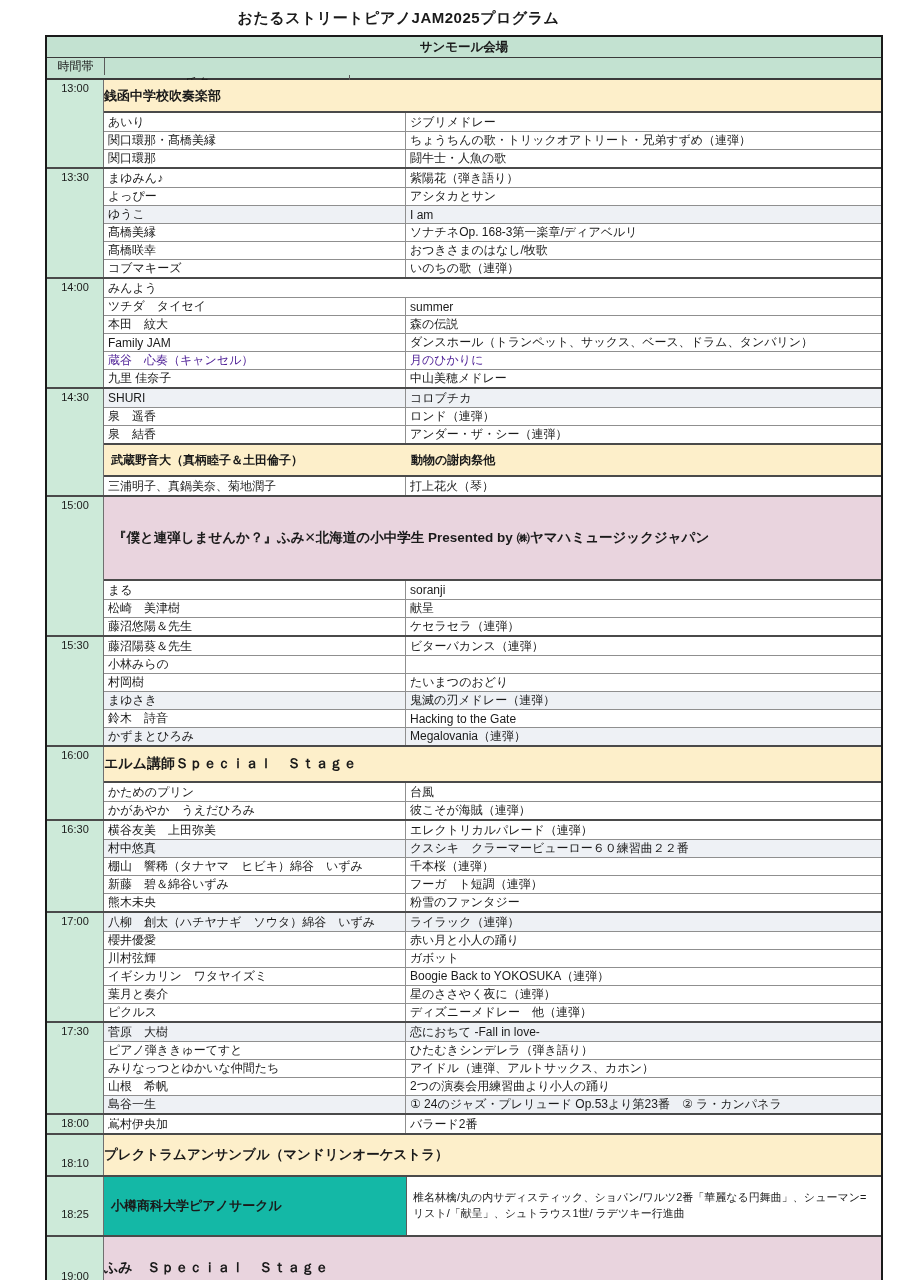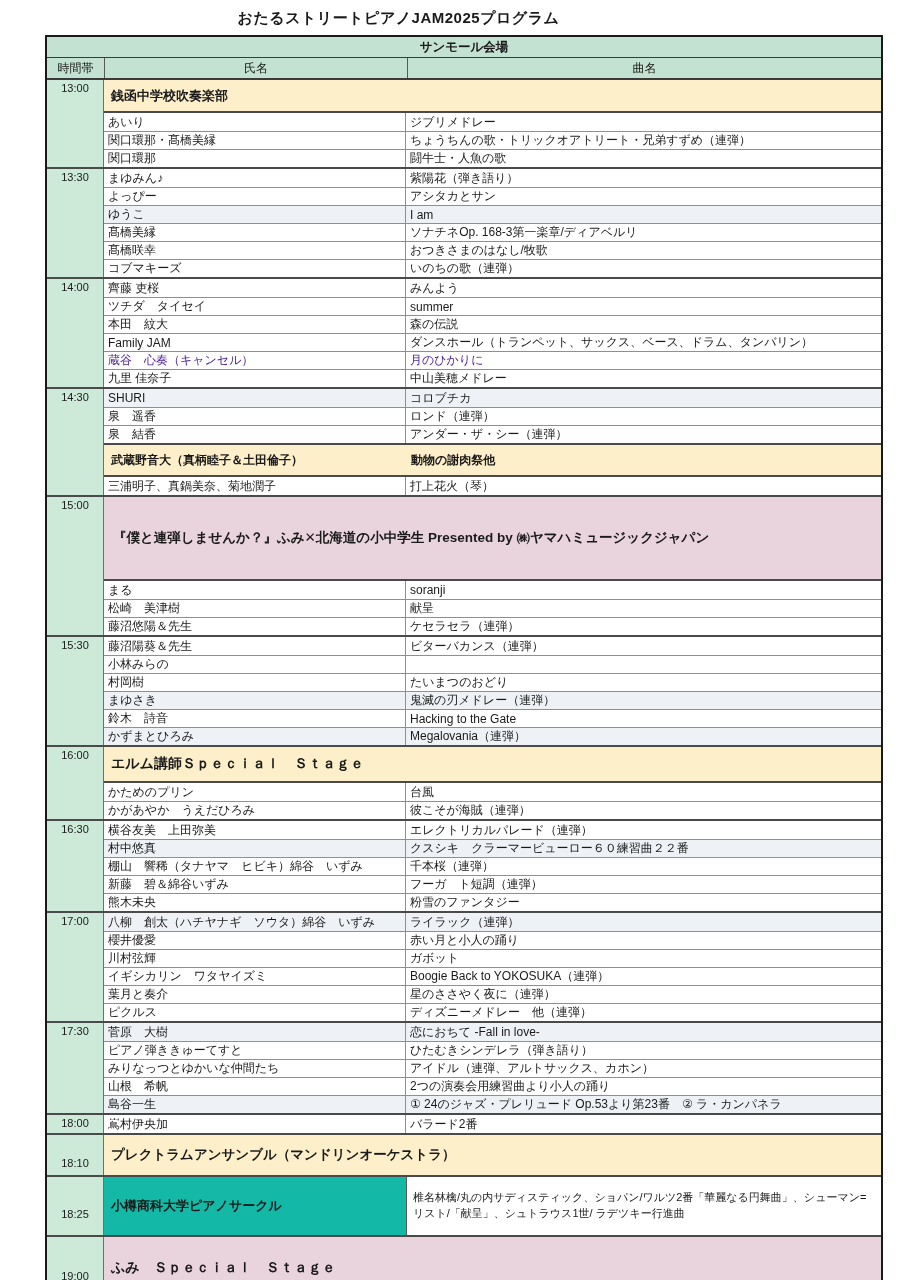--- a/index.html
+++ b/index.html
@@ -2,21 +2,21 @@
 <html><head>
 <meta charset="utf-8">
 <style>
   html,body{margin:0;padding:0;background:#ffffff;width:900px;
     font-family:"Liberation Sans","DejaVu Sans",sans-serif;color:#1a1a1a;}
   .page{width:797px;height:1280px;position:relative;}
   .title{ text-align:center;font-weight:bold;font-size:15px;padding:9px 0 7px 0;letter-spacing:.5px;}
   .table{margin-left:45px;width:838px;border:2px solid #1a1a1a;box-sizing:border-box;background:#fff;}
   .venue-row{height:20px;background:#c3e2d1;border-bottom:1px solid #3a3a3a;
     display:flex;align-items:center;justify-content:center;font-weight:bold;font-size:12.5px;}
-  .colhead{display:flex;height:20px;background:#c3e2d1;border-bottom:2px solid #3a3a3a;font-size:12px;}
+  .colhead{display:flex;height:20px;background:#c3e2d1;border-bottom:2px solid #3a3a3a;font-size:12px;flex-direction:column;}
   .colhead .c{display:flex;align-items:center;justify-content:center;box-sizing:border-box;}
   .colhead .c.time{width:58px;border-right:1px solid #5a5a5a;}
   .colhead .c.name{width:303px;border-right:1px solid #5a5a5a;}
   .colhead .c.song{flex:1;}
   .block{display:flex;}
   .block + .block{border-top:2px solid #4a4a4a;}
   .time-col{width:57px;flex-shrink:0;background:#cdead9;border-right:1px solid #6f6f6f;
     text-align:center;font-size:11px;padding-top:2px;box-sizing:border-box;}
   .time-col.t-center{display:flex;align-items:center;justify-content:center;padding-top:16px;}
   .rows{flex:1;display:flex;flex-direction:column;min-width:0;}
@@ -29,21 +29,21 @@
   .cell{padding:0 4px;display:flex;align-items:center;overflow:hidden;
     white-space:nowrap;font-size:12px;box-sizing:border-box;}
   .perf{height:18px;}
   .perf .name{width:302px;border-right:1px solid #8f8f8f;flex-shrink:0;}
   .perf .song{flex:1;}
   .shade{background:#eef1f5;}
   .cancelled .cell{color:#4c1d95;}
   .sec-yellow{background:#fdefca;}
   .sec-pink{background:#e9d4de;}
   .section{height:33px;font-weight:bold;font-size:13px;}
-  .section .span{padding-left:7px;display:flex;align-items:center;flex:1;overflow:hidden;white-space:nowrap;}
+  .section .span{display:flex;align-items:center;flex:1;overflow:hidden;white-space:nowrap;}
   .section.pair{height:34px;}
   .section.pair .name{width:303px;flex-shrink:0;padding-left:7px;display:flex;align-items:center;}
   .section.pair .song{flex:1;display:flex;align-items:center;}
   .section.lg{height:84px;font-size:13.5px;}
   .section.lg .span{padding-left:9px;}
   .section.spaced{height:36px;font-size:14px;}
   .section.md{height:40px;font-size:13.5px;}
   .sec-pink.spaced{height:62px;}
   .section.mixed{height:58px;}
   .mixed .name{width:303px;flex-shrink:0;background:#14b8a6;font-weight:bold;font-size:13px;
@@ -110,21 +110,20 @@
             <div class="row perf">
               <div class="cell name">コブマキーズ</div>
               <div class="cell song">いのちの歌（連弾）</div>
             </div>
           </div>
         </div>
         <div class="block">
           <div class="time-col">14:00</div>
           <div class="rows">
             <div class="row perf">
-              <div class="cell name">齊藤 吏桜</div>
               <div class="cell song">みんよう</div>
             </div>
             <div class="row perf">
               <div class="cell name">ツチダ　タイセイ</div>
               <div class="cell song">summer</div>
             </div>
             <div class="row perf">
               <div class="cell name">本田　紋大</div>
               <div class="cell song">森の伝説</div>
             </div>

